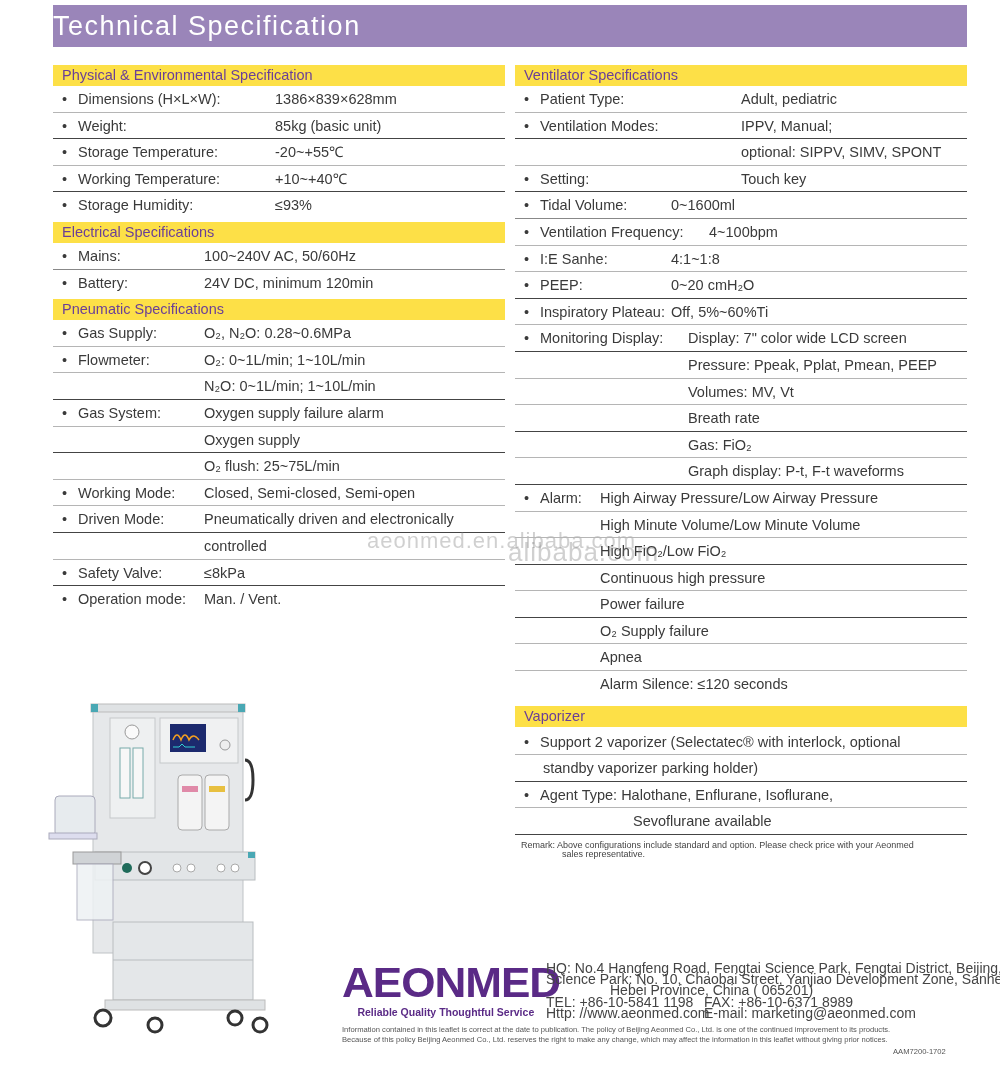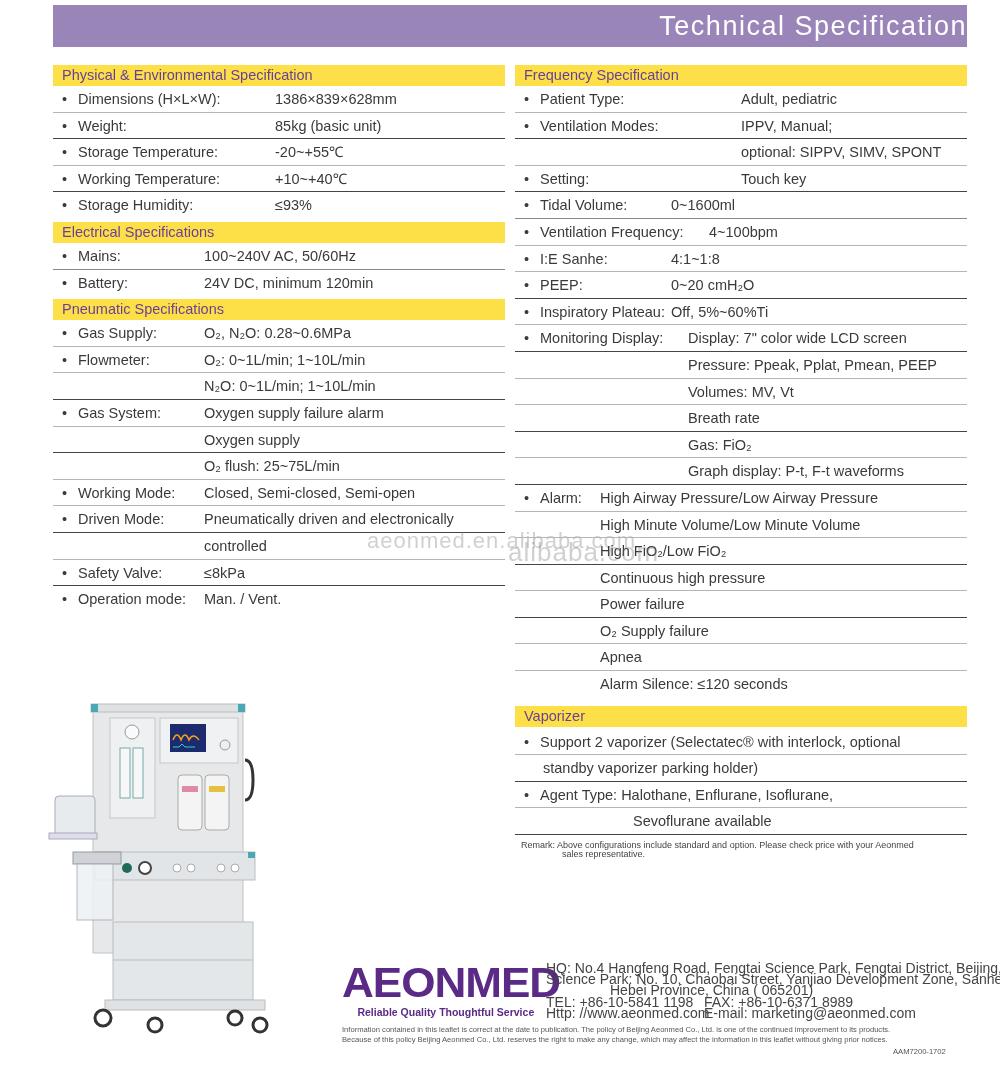--- a/index.html
+++ b/index.html
@@ -1,17 +1,17 @@
 <!DOCTYPE html>
 <html><head>
 <meta charset="utf-8">
 <style>
   * { box-sizing: border-box; margin: 0; padding: 0; }
   body { width: 1000px; height: 1076px; background: #ffffff; font-family: "Liberation Sans", sans-serif; color: #3a3a3a; position: relative; overflow: hidden; }
-  .banner { position: absolute; left: 53px; top: 5px; width: 914px; height: 42px; background: #9a85b9; display: flex; align-items: center; justify-content: flex-end; }
+  .banner { position: absolute; left: 53px; top: 5px; width: 914px; height: 42px; background: #9a85b9; display: flex; align-items: center; justify-content: flex-start; }
   .banner-title { color: #ffffff; font-size: 27px; letter-spacing: 1.5px; font-family: "Liberation Sans", sans-serif; }
   .col { position: absolute; top: 65px; }
   .col-left { left: 53px; width: 452px; }
   .col-right { left: 515px; width: 452px; }
   .sec-head { background: #fde047; height: 21px; line-height: 21px; padding-left: 9px; font-size: 14.5px; color: #6a3f97; }
   .row { height: 26.6px; line-height: 26px; font-size: 14.5px; position: relative; white-space: nowrap; border-bottom: 1px solid #b5b5b5; }
   .row.dark { border-bottom: 1.5px solid #444; }
   .row.noline { border-bottom: none; }
   .bullet { position: absolute; left: 9px; }
   .lbl { position: absolute; left: 25px; }
@@ -124,21 +124,21 @@
   <div class="row noline">
       <span class="bullet">•</span>
       <span class="lbl">Operation mode:</span>
       <span class="val" style="left:151px">Man. / Vent.</span>
     </div>
 </div>
 
 <span class="watermark" style="left:367px; top:528px;">aeonmed.en.alibaba.com</span>
 
 <div class="col col-right">
-  <div class="sec-head">Frequency Specification</div>
+  <div class="sec-head">Ventilator Specifications</div>
   <div class="row">
       <span class="bullet">•</span>
       <span class="lbl">Patient Type:</span>
       <span class="val" style="left:226px">Adult, pediatric</span>
     </div>
   <div class="row dark">
       <span class="bullet">•</span>
       <span class="lbl">Ventilation Modes:</span>
       <span class="val" style="left:226px">IPPV, Manual;</span>
     </div>

